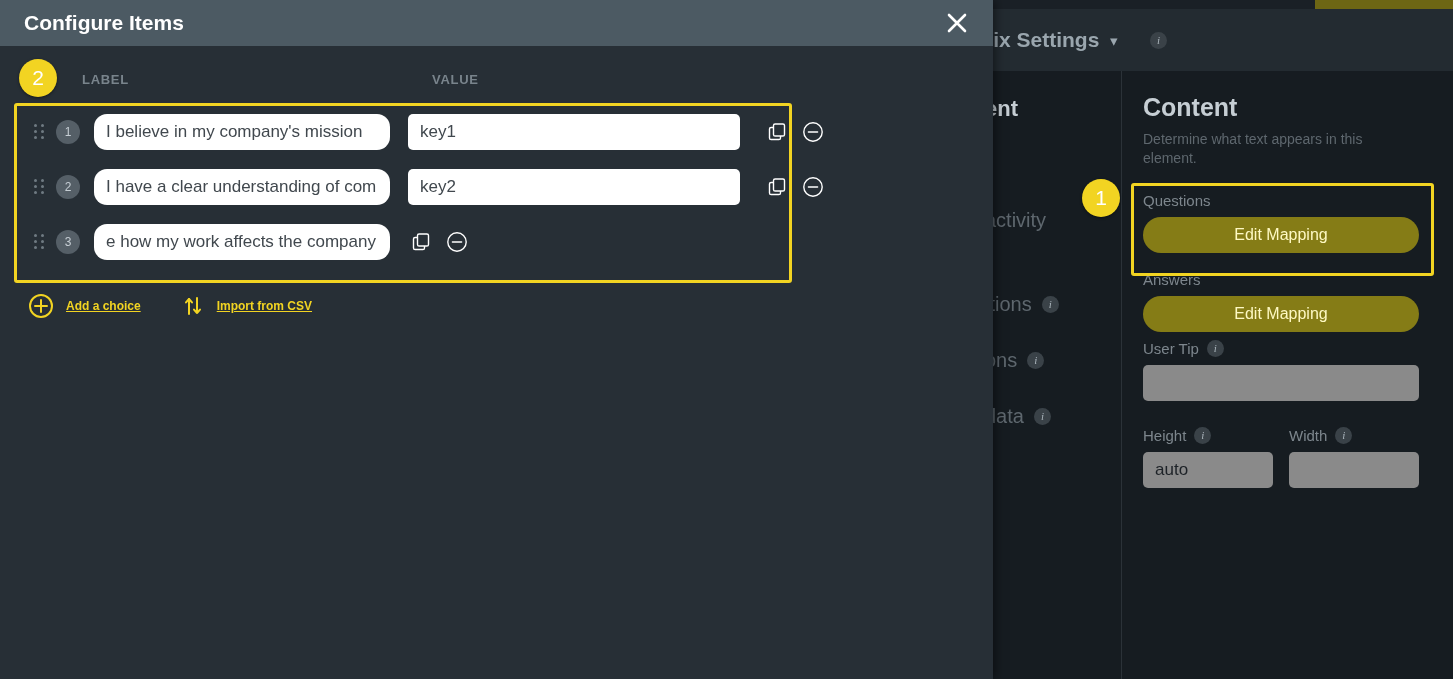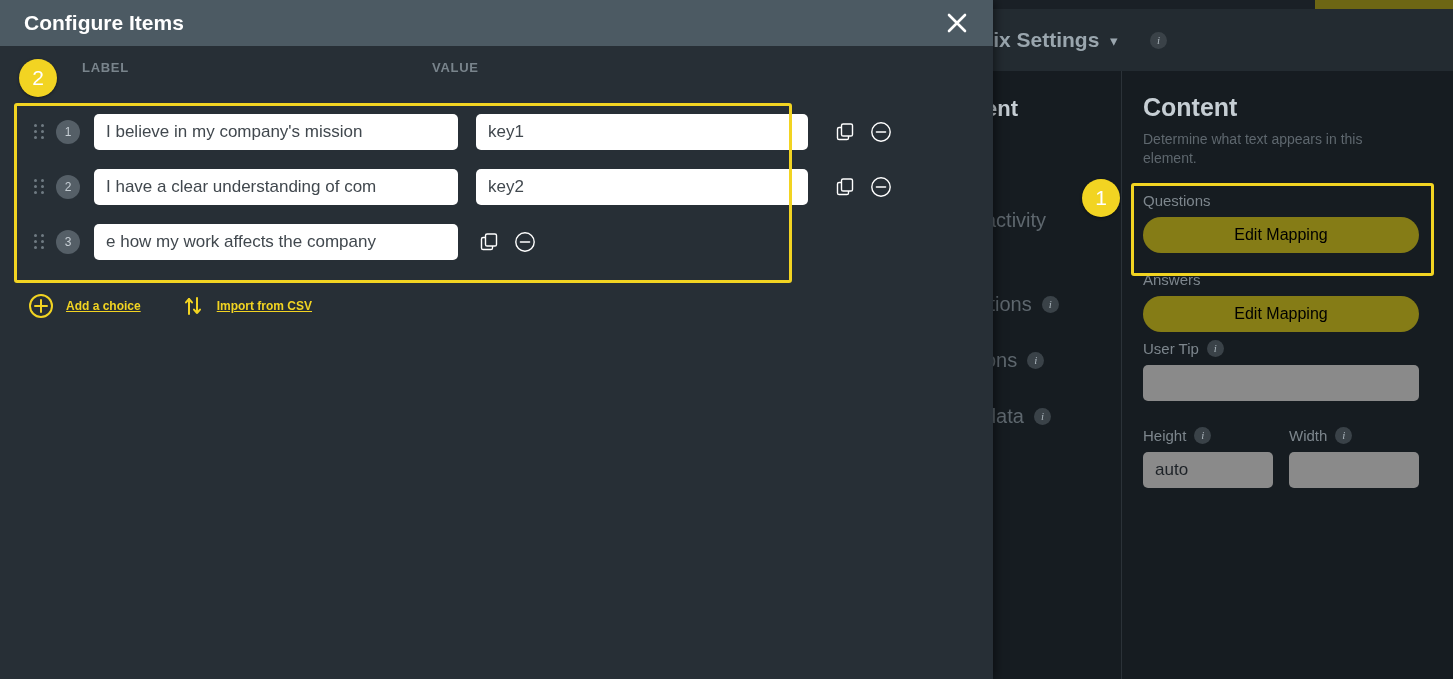--- a/index.html
+++ b/index.html
@@ -139,21 +139,21 @@
     display: flex;
     align-items: center;
     gap: 8px;
   }
   .btn-mapping {
     width: 276px;
     height: 36px;
     background: #857c16;
     border: none;
     border-radius: 18px;
-    color: #000000;
+    color: #fef9c3;
     font-size: 16px;
     font-family: "Liberation Sans", sans-serif;
     cursor: pointer;
     display: flex;
     align-items: center;
     justify-content: center;
   }
   .group-questions {
     position: relative;
     padding: 10px 10px 12px 20px;
@@ -239,21 +239,21 @@
     justify-content: center;
   }
   .modal-close svg { display: block; }
 
   .col-headers {
     position: relative;
     height: 42px;
   }
   .col-head {
     position: absolute;
-    top: 14px;
+    top: 26px;
     font-size: 13px;
     letter-spacing: 0.7px;
     color: #79848c;
     font-weight: bold;
   }
   .col-head-label { left: 82px; }
   .col-head-value { left: 432px; }
 
   .items-list {
     position: absolute;
@@ -295,21 +295,21 @@
     height: 36px;
     background: #ffffff;
     border: none;
     border-radius: 5px;
     font-size: 17px;
     color: #41484e;
     padding: 0 12px;
     font-family: "Liberation Sans", sans-serif;
     outline: none;
   }
-  .input-label-col { width: 364px; margin-right: 18px; }
+  .input-label-col { width: 296px; margin-right: 18px; border-radius: 13px; }
   .input-value-col { width: 332px; margin-right: 24px; }
 
   .icon-btn {
     background: none;
     border: none;
     cursor: pointer;
     width: 26px; height: 26px;
     display: flex;
     align-items: center;
     justify-content: center;

